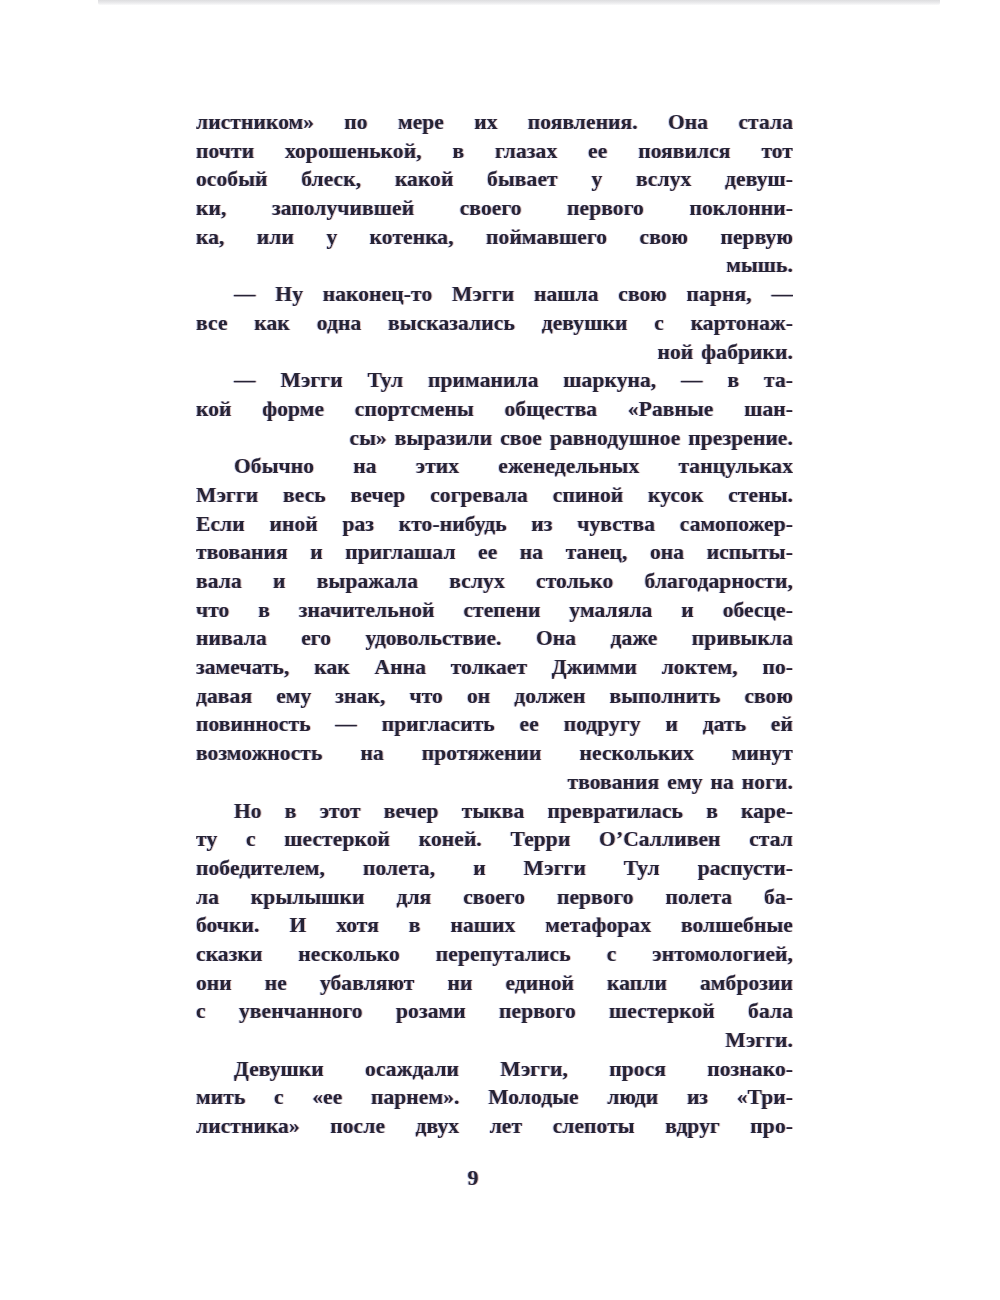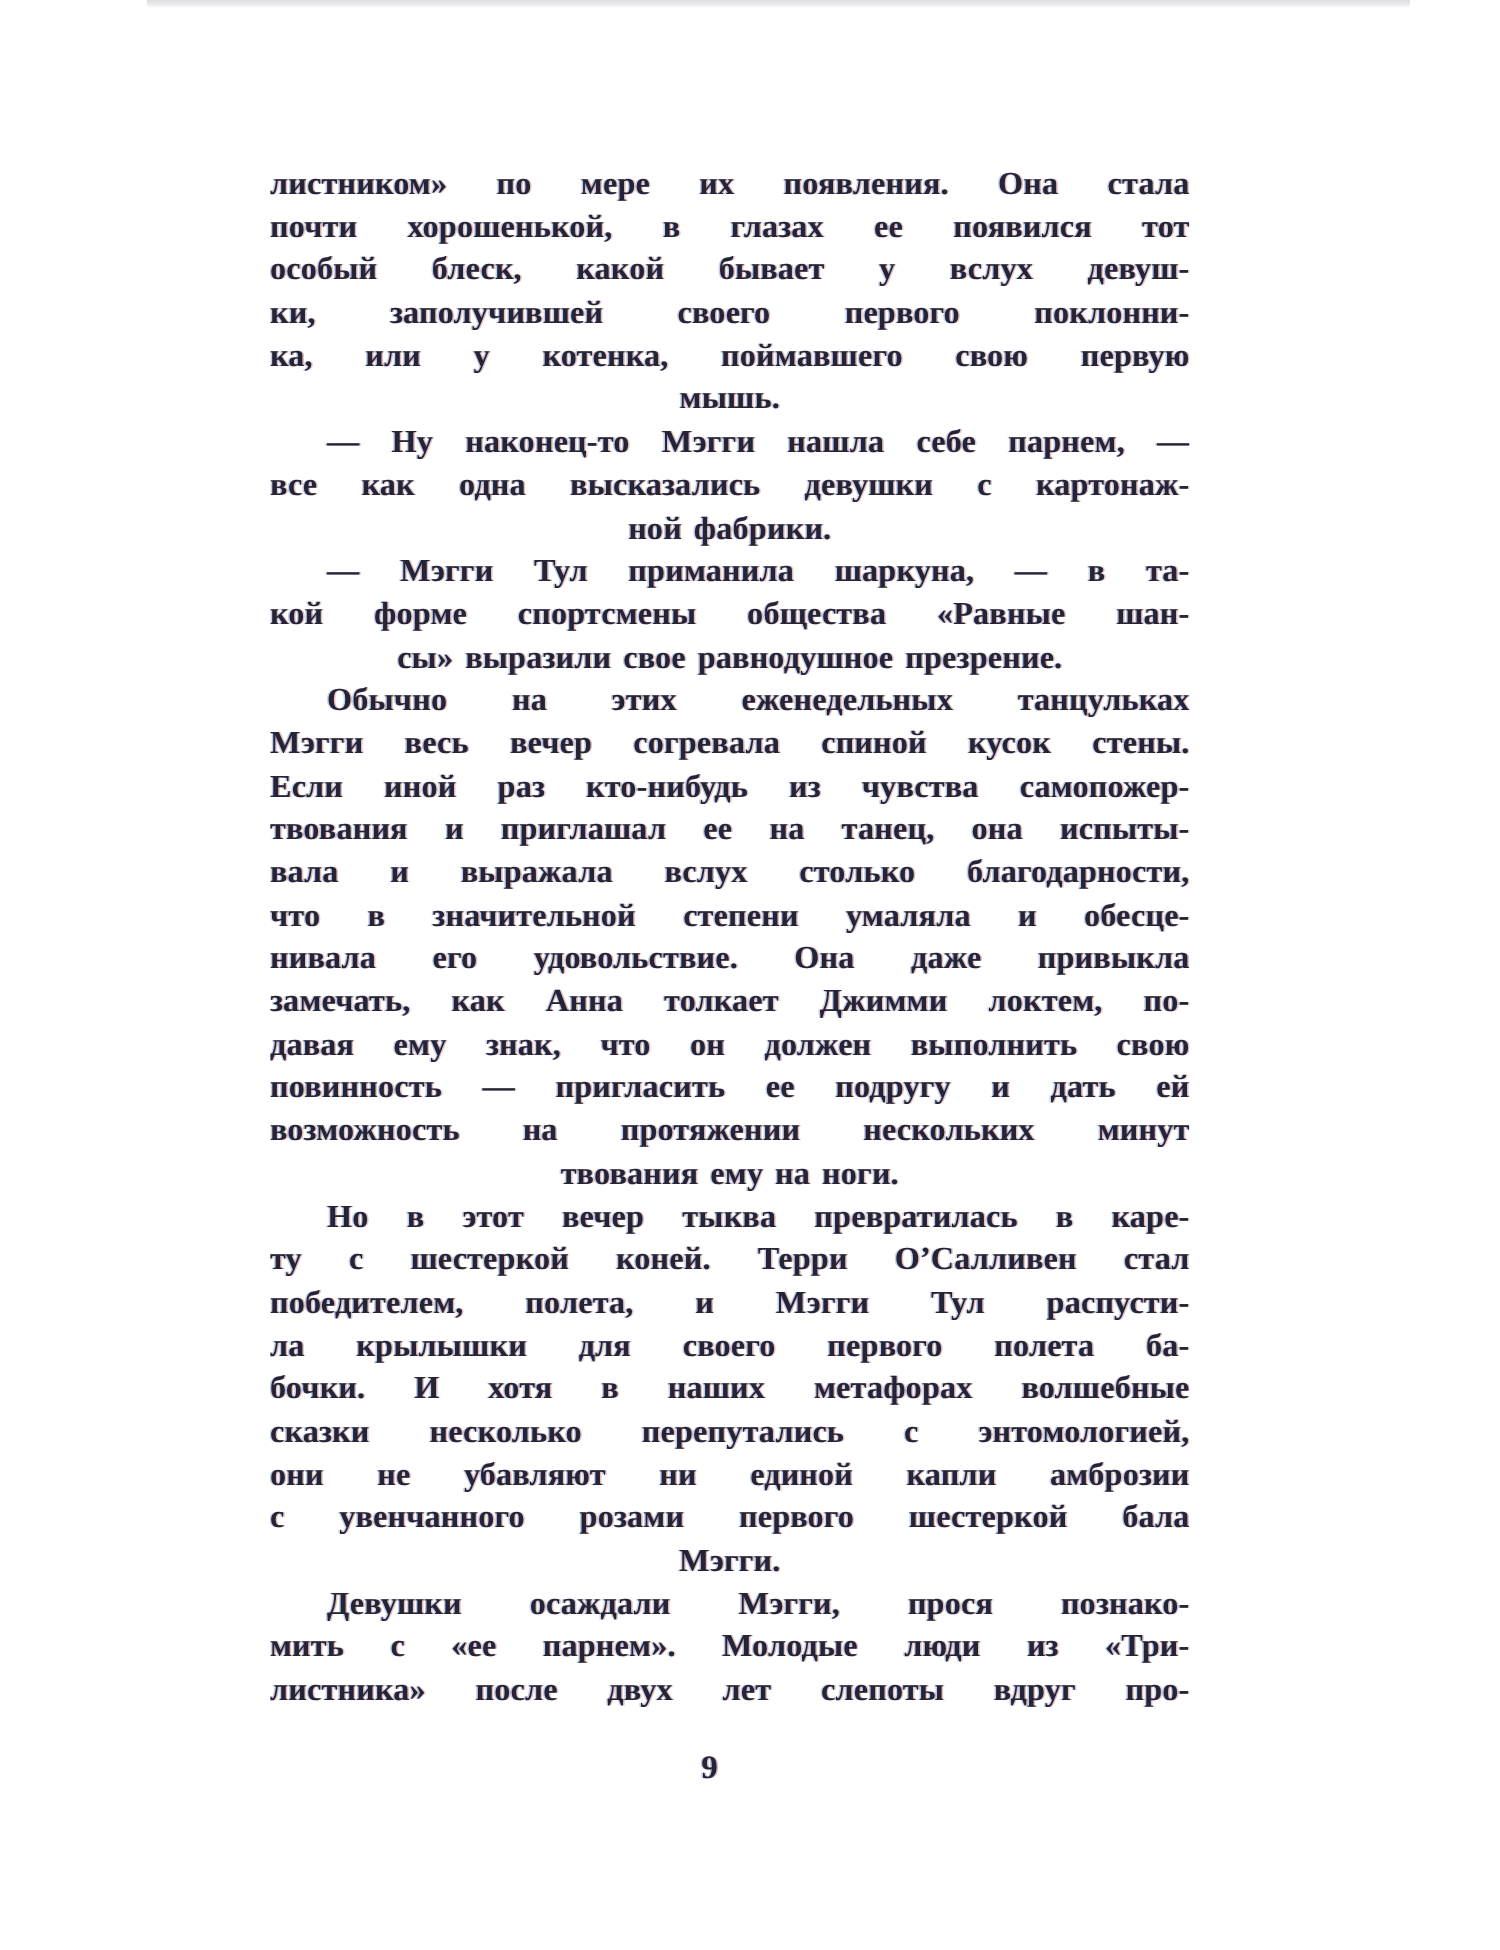--- a/index.html
+++ b/index.html
@@ -37,30 +37,31 @@
     letter-spacing: 0.1px;
     word-spacing: 2.5px;
     
     text-shadow: -1px 0 0 rgba(52, 86, 196, 0.30), 1px 0 0 rgba(148, 52, 32, 0.30);
   }
   .ln {
     height: 28.7px;
     overflow: hidden;
     text-align: justify;
     white-space: normal;
+    margin-left: 16px;
   }
   
   .ln::after {
     content: "";
     display: inline-block;
     width: 100%;
     height: 0;
   }
   
-  .ln.pend { text-align: center; }
+  .ln.pend { text-align: right; }
   .ln.pend::after { content: none; }
   
   .ln.ind { text-indent: 38px; }
 
   .pagenum {
     position: absolute;
     top: 1164px;
     left: 180px;
     width: 586px;
     text-align: center;
@@ -77,21 +78,21 @@
 <div class="sheet">
   <div class="edge-shadow"></div>
 
   <div class="textblock">
     <div class="ln">листником» по мере их появления. Она стала</div>
     <div class="ln">почти хорошенькой, в глазах ее появился тот</div>
     <div class="ln">особый блеск, какой бывает у вслух девуш-</div>
     <div class="ln">ки, заполучившей своего первого поклонни-</div>
     <div class="ln">ка, или у котенка, поймавшего свою первую</div>
     <div class="ln pend">мышь.</div>
-    <div class="ln ind">— Ну наконец-то Мэгги нашла себе парнем, —</div>
+    <div class="ln ind">— Ну наконец-то Мэгги нашла свою парня, —</div>
     <div class="ln">все как одна высказались девушки с картонаж-</div>
     <div class="ln pend">ной фабрики.</div>
     <div class="ln ind">— Мэгги Тул приманила шаркуна, — в та-</div>
     <div class="ln">кой форме спортсмены общества «Равные шан-</div>
     <div class="ln pend">сы» выразили свое равнодушное презрение.</div>
     <div class="ln ind">Обычно на этих еженедельных танцульках</div>
     <div class="ln">Мэгги весь вечер согревала спиной кусок стены.</div>
     <div class="ln">Если иной раз кто-нибудь из чувства самопожер-</div>
     <div class="ln">твования и приглашал ее на танец, она испыты-</div>
     <div class="ln">вала и выражала вслух столько благодарности,</div>

